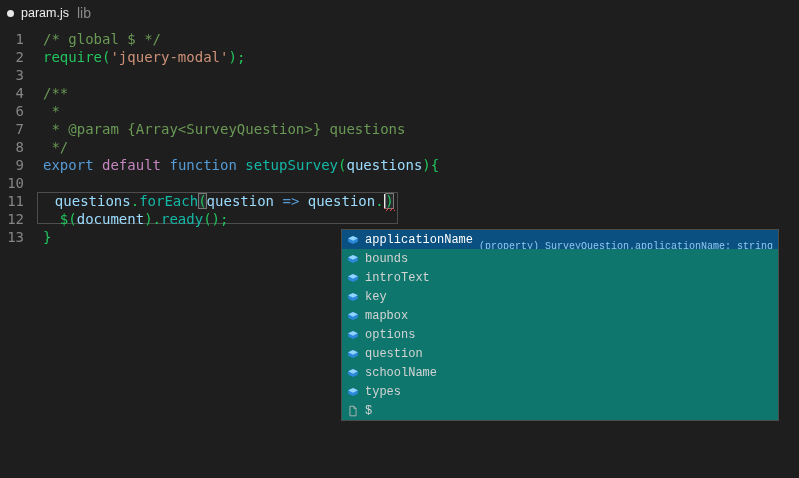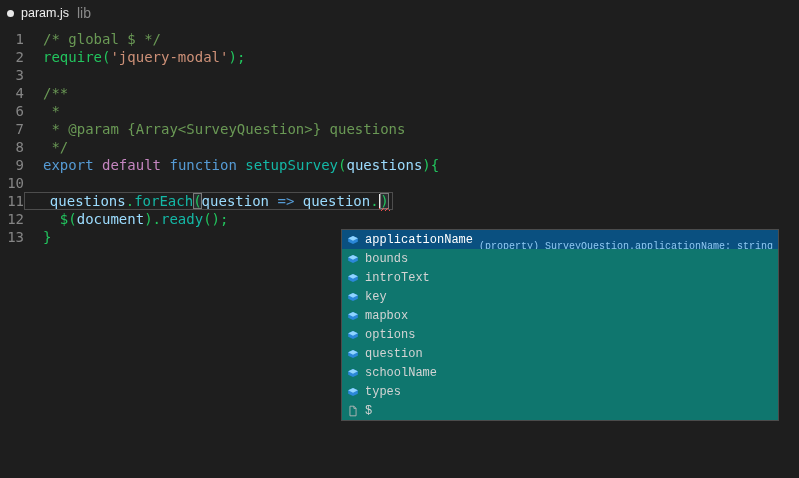--- a/index.html
+++ b/index.html
@@ -18,22 +18,22 @@
   .num{display:inline-block;width:24px;text-align:right;color:#858585;vertical-align:top;}
   .code{display:inline-block;margin-left:19px;white-space:pre;vertical-align:top;}
   .tok{white-space:pre;}
   .tok-comment{color:#6a9955;}
   .tok-string{color:#ce9178;}
   .tok-keyword{color:#569cd6;}
   .tok-control{color:#c586c0;}
   .tok-func{color:#14b8a6;}
   .tok-param{color:#9cdcfe;}
   .tok-plain{color:#22c55e;}
-  .active-box{display:inline-block;box-sizing:border-box;height:18px;line-height:16px;
-              border:1px solid #4d4d4d;padding:0 3px 0 8px;vertical-align:top;}
+  .active-box{display:inline-block;box-sizing:border-box;height:32px;line-height:16px;
+              border:1px solid #4d4d4d;margin-left:13px;padding:0 3px 0 0;vertical-align:top;}
   .match{box-shadow:inset 0 0 0 1px #7a7a7a;background:rgba(90,110,130,.18);}
   .cursor{display:inline-block;width:1.5px;height:14px;background:#ececec;vertical-align:-2px;}
   .squiggle{position:relative;}
   .squiggle::after{content:"";position:absolute;left:-1px;right:-1px;bottom:-2px;height:3px;
       background:repeating-linear-gradient(-45deg,#f14c4c 0,#f14c4c 1px,transparent 1px,transparent 3px);}
   
   .suggest{position:absolute;left:341px;top:229px;width:438px;box-sizing:border-box;
            background:#0f766e;border:1px solid #4b4b4b;z-index:5;font-family:Liberation Mono, monospace;}
   .suggest-row{height:19px;display:flex;align-items:center;padding:0 4px 0 3px;cursor:pointer;
                overflow:hidden;}

